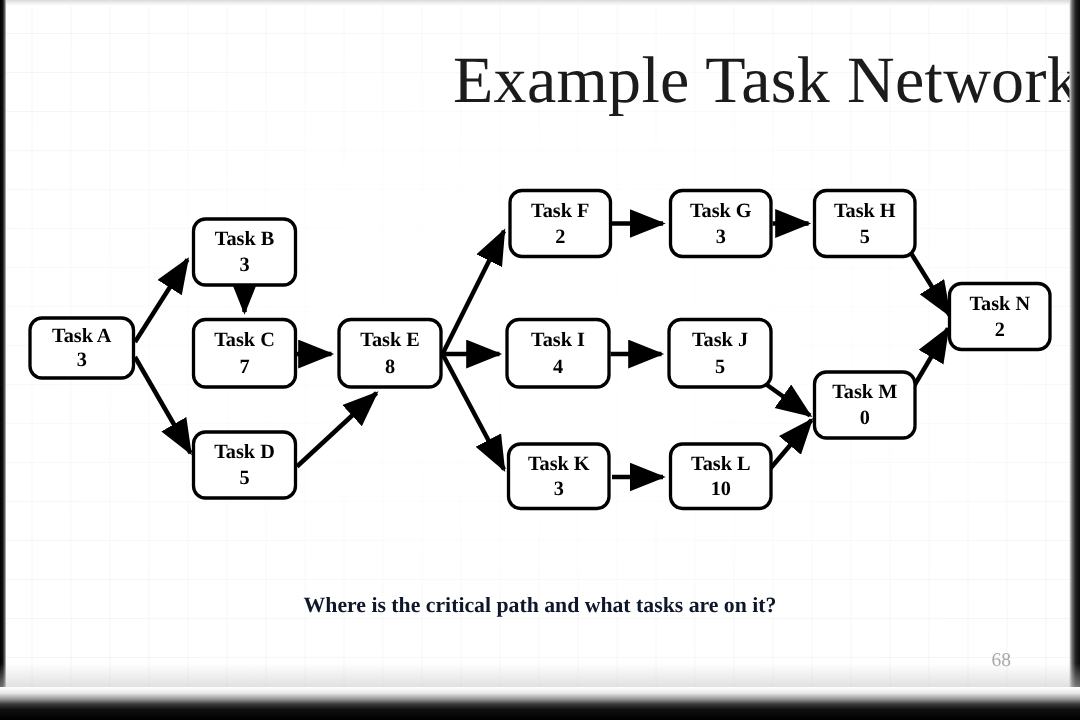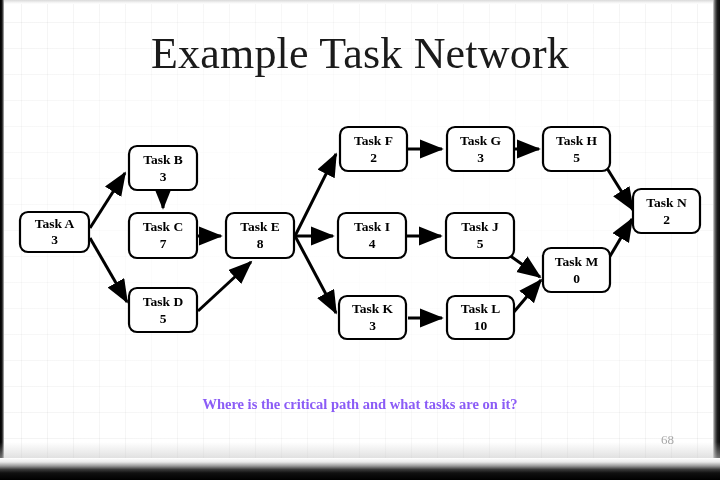--- a/index.html
+++ b/index.html
@@ -43,21 +43,21 @@
   #frame-top{position:absolute;left:0;top:0;width:720px;height:4px;
     background:linear-gradient(to bottom,#d9d9d9 0%,#f3f3f3 60%,#ffffff 100%);}
   #frame-bottom{position:absolute;left:0;bottom:0;width:720px;height:22px;
     background:linear-gradient(to bottom,#ffffff 0%,#e9e9e9 18%,#9a9a9a 36%,#3a3a3a 52%,#101010 68%,#000 100%);}
   #frame-bottom-glow{position:absolute;left:0;bottom:22px;width:720px;height:16px;
     background:linear-gradient(to top,rgba(200,200,200,0.55) 0%,rgba(255,255,255,0) 100%);}
 
   #title{
     position:absolute;
     left:0;top:28px;width:720px;
-    text-align:center;
+    text-align:right;
     font-family:"Liberation Serif", serif;
     font-size:44px;
     font-weight:400;
     color:#1b1b1b;
     letter-spacing:0.2px;
     white-space:nowrap;
   }
   #diagram{position:absolute;left:0;top:0;width:720px;height:480px;}
   .node-rect{fill:#ffffff;stroke:#000000;stroke-width:2.2;}
   .node-text{
@@ -69,21 +69,21 @@
     dominant-baseline:middle;
   }
   .edge{stroke:#000000;stroke-width:3;fill:none;}
   #question{
     position:absolute;
     left:0;top:396px;width:720px;
     text-align:center;
     font-family:"Liberation Serif", serif;
     font-weight:bold;
     font-size:14.5px;
-    color:#8b5cf6;
+    color:#0f172a;
   }
   #page-number{
     position:absolute;
     right:46px;top:432px;
     font-family:"Liberation Serif", serif;
     font-size:13px;
     color:#a8a8a8;
     text-align:center;
   }
 </style>

